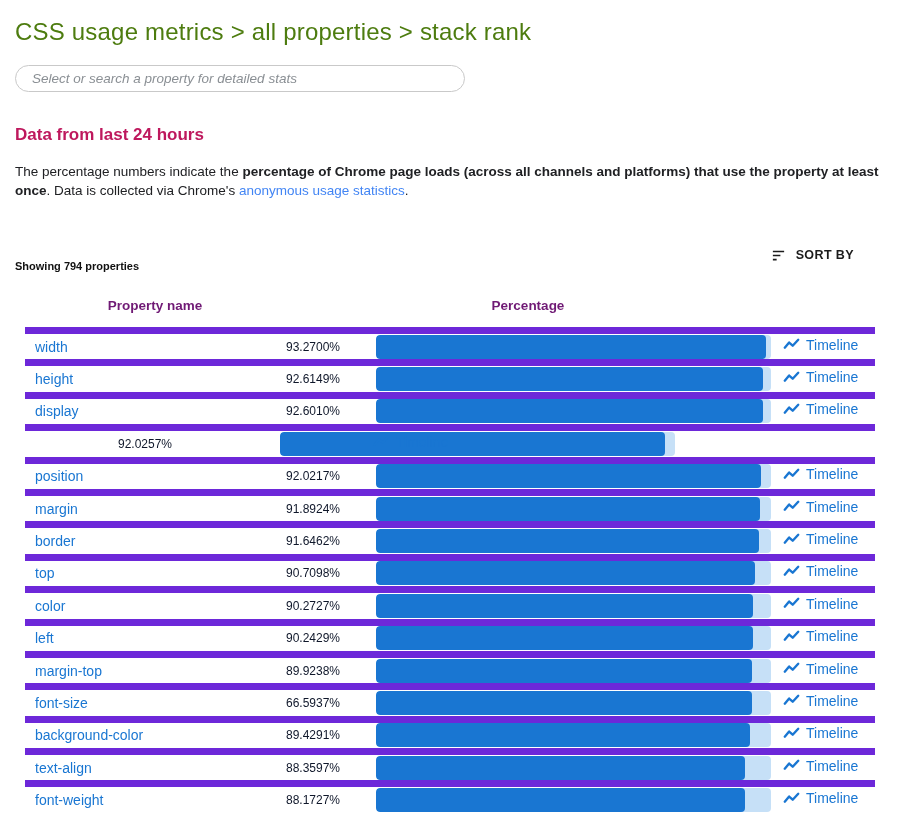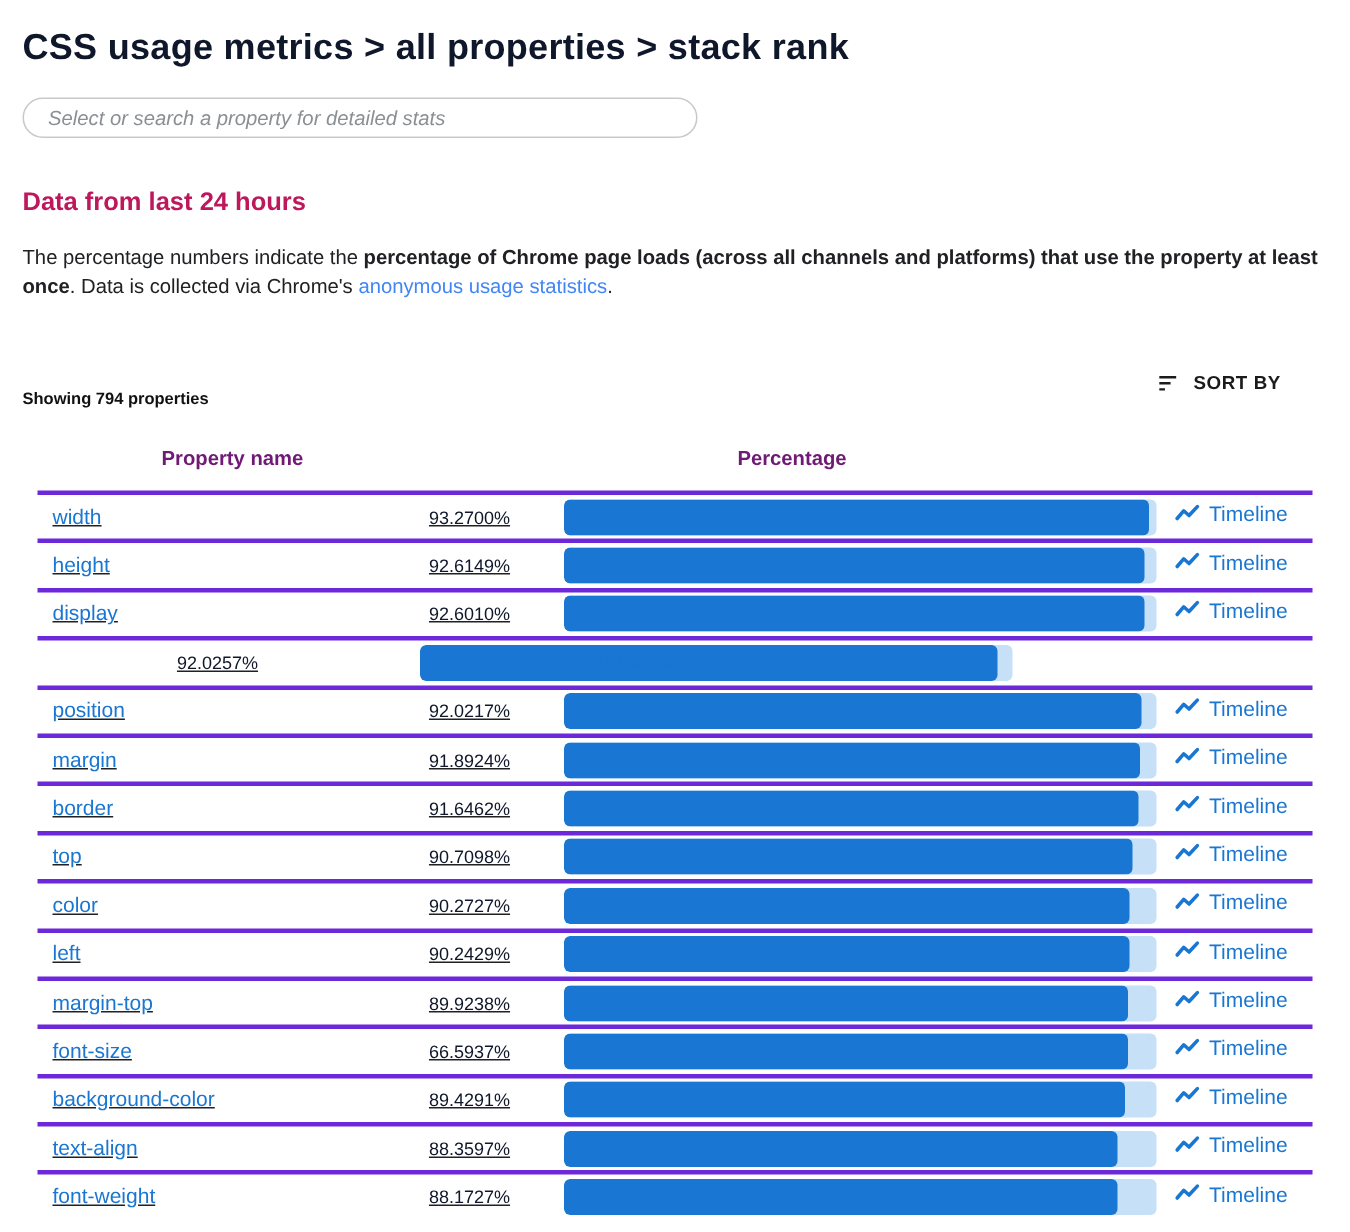--- a/index.html
+++ b/index.html
@@ -14,22 +14,22 @@
     --bar-track: #c6e0f7;
     --link-blue: #1976d2;
     --text-link: #4285f4;
   }
 
   
   .page-title {
     margin: 18px 15px 0 15px;
     font-size: 24px;
     line-height: 28px;
-    font-weight: 700;
-    color: #0f172a;
+    font-weight: 400;
+    color: #4d7c0f;
     letter-spacing: 0.2px;
   }
 
   
   .search-input {
     display: block;
     margin: 19px 15px 0 15px;
     width: 450px;
     height: 27px;
     border: 1px solid #c9c9c9;
@@ -117,22 +117,21 @@
   .col-header.prop-col { grid-column: 1 / 2; padding-left: 20px; }
   .col-header.pct-col  { grid-column: 2 / 4; padding-left: 20px; }
 
   
   .stack-rank-table {
     margin: 13px 0 0 25px;
     width: 850px;
   }
   .table-row {
     height: 32.4px;
-    border-top: 3px solid #6d28d9;
-    text-decoration: underline;
+    border-top: 7px solid #6d28d9;
   }
   .cell-prop { padding-left: 10px; }
   .property-link {
     font-size: 14px;
     color: var(--link-blue);
     text-decoration: none;
     cursor: pointer;
   }
   .cell-val {
     text-align: center;

